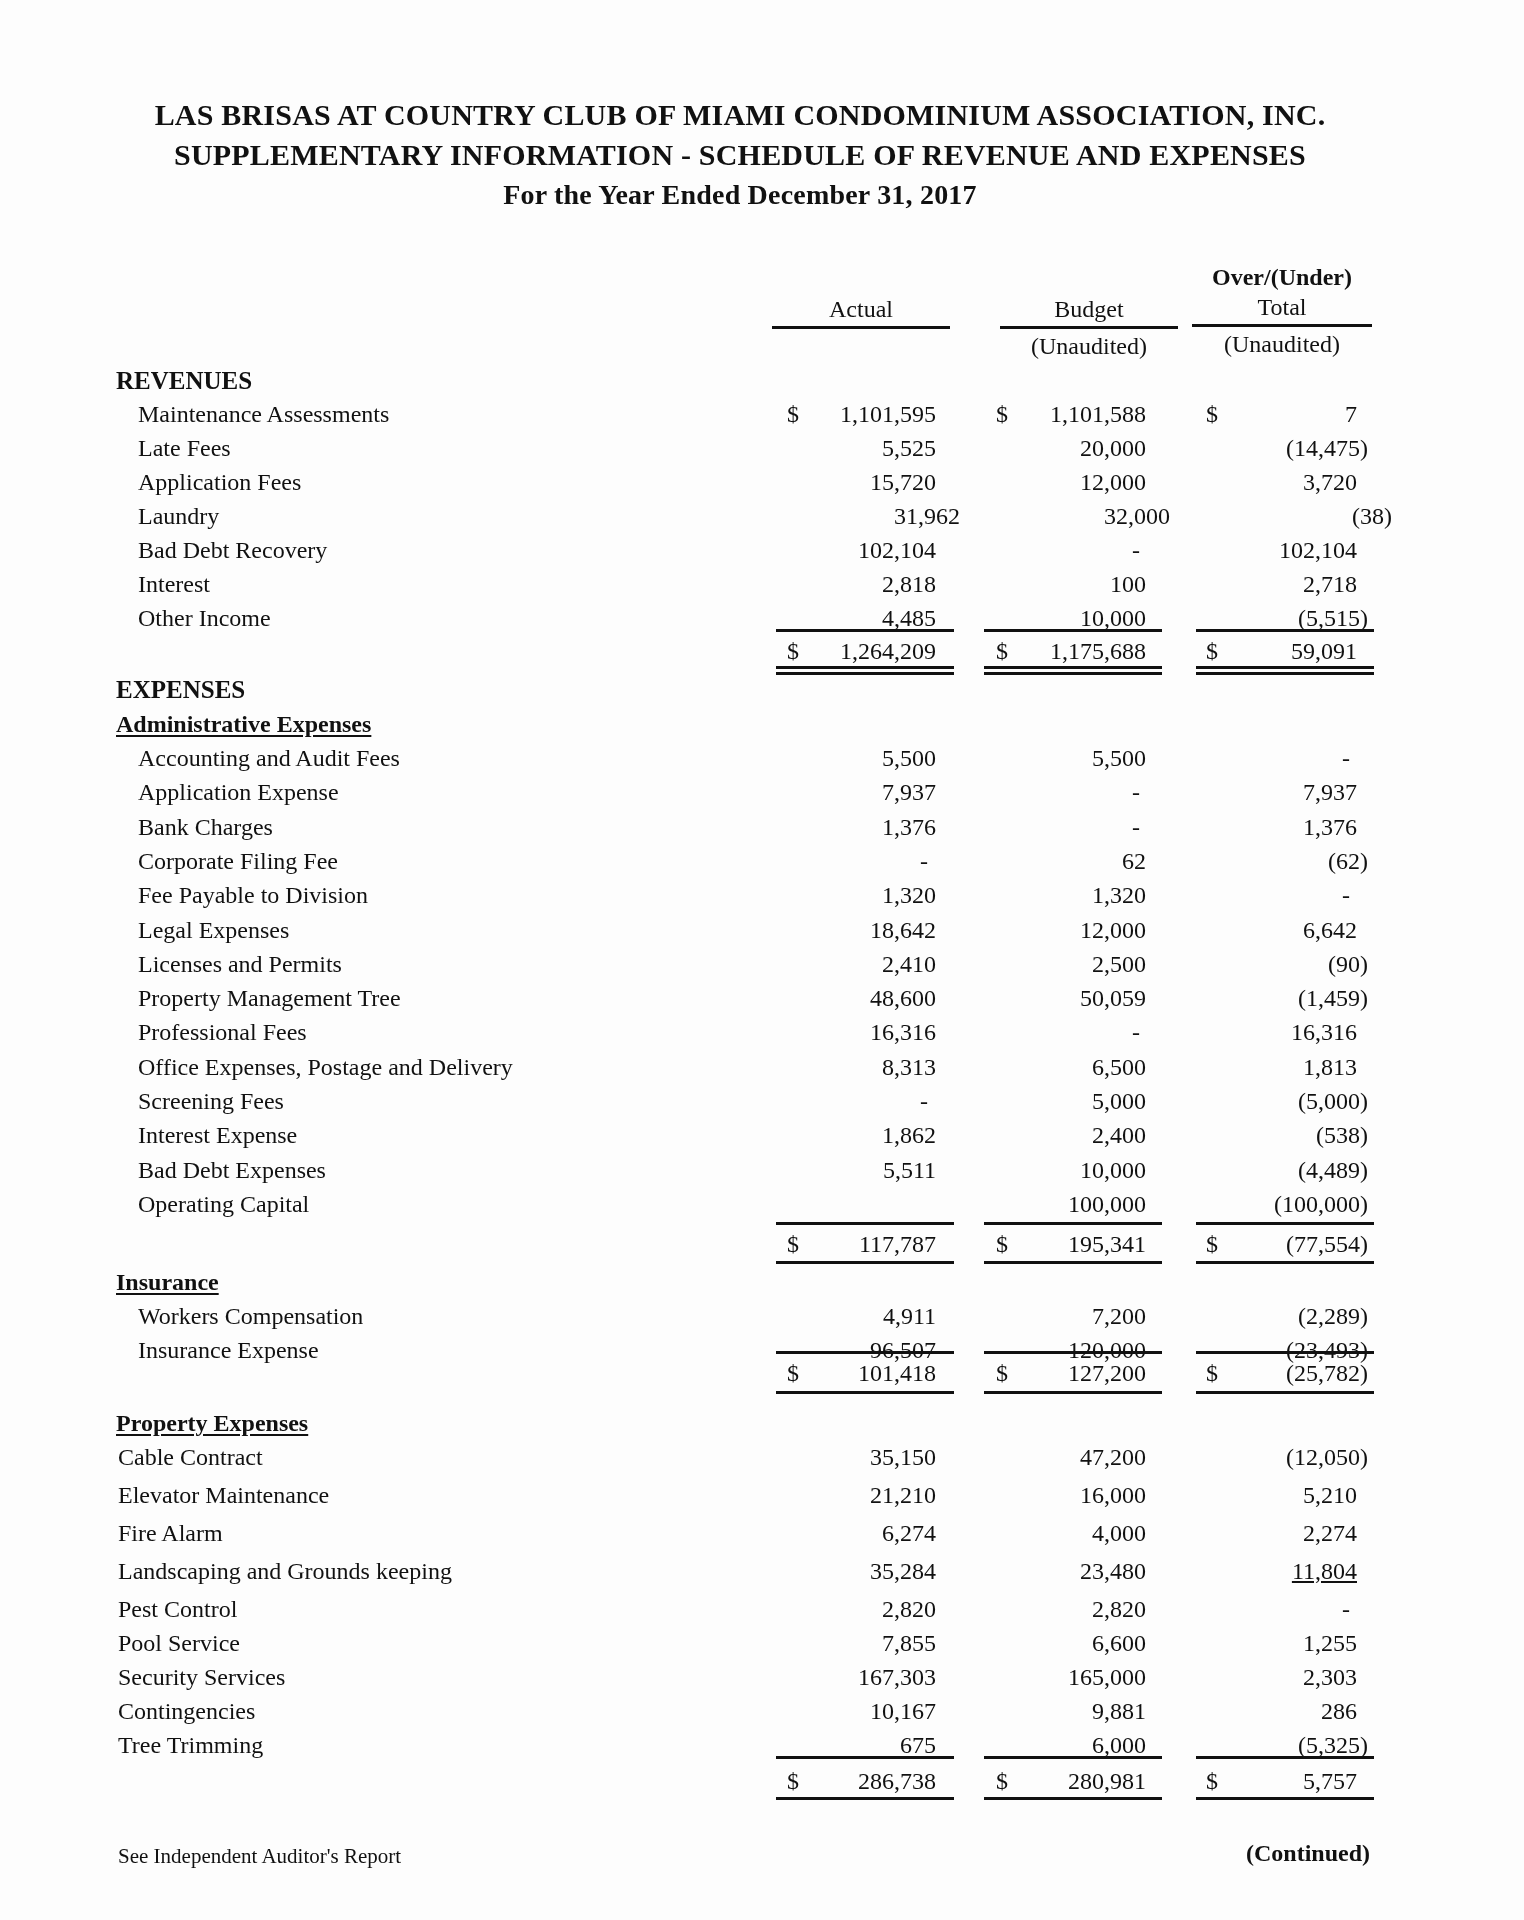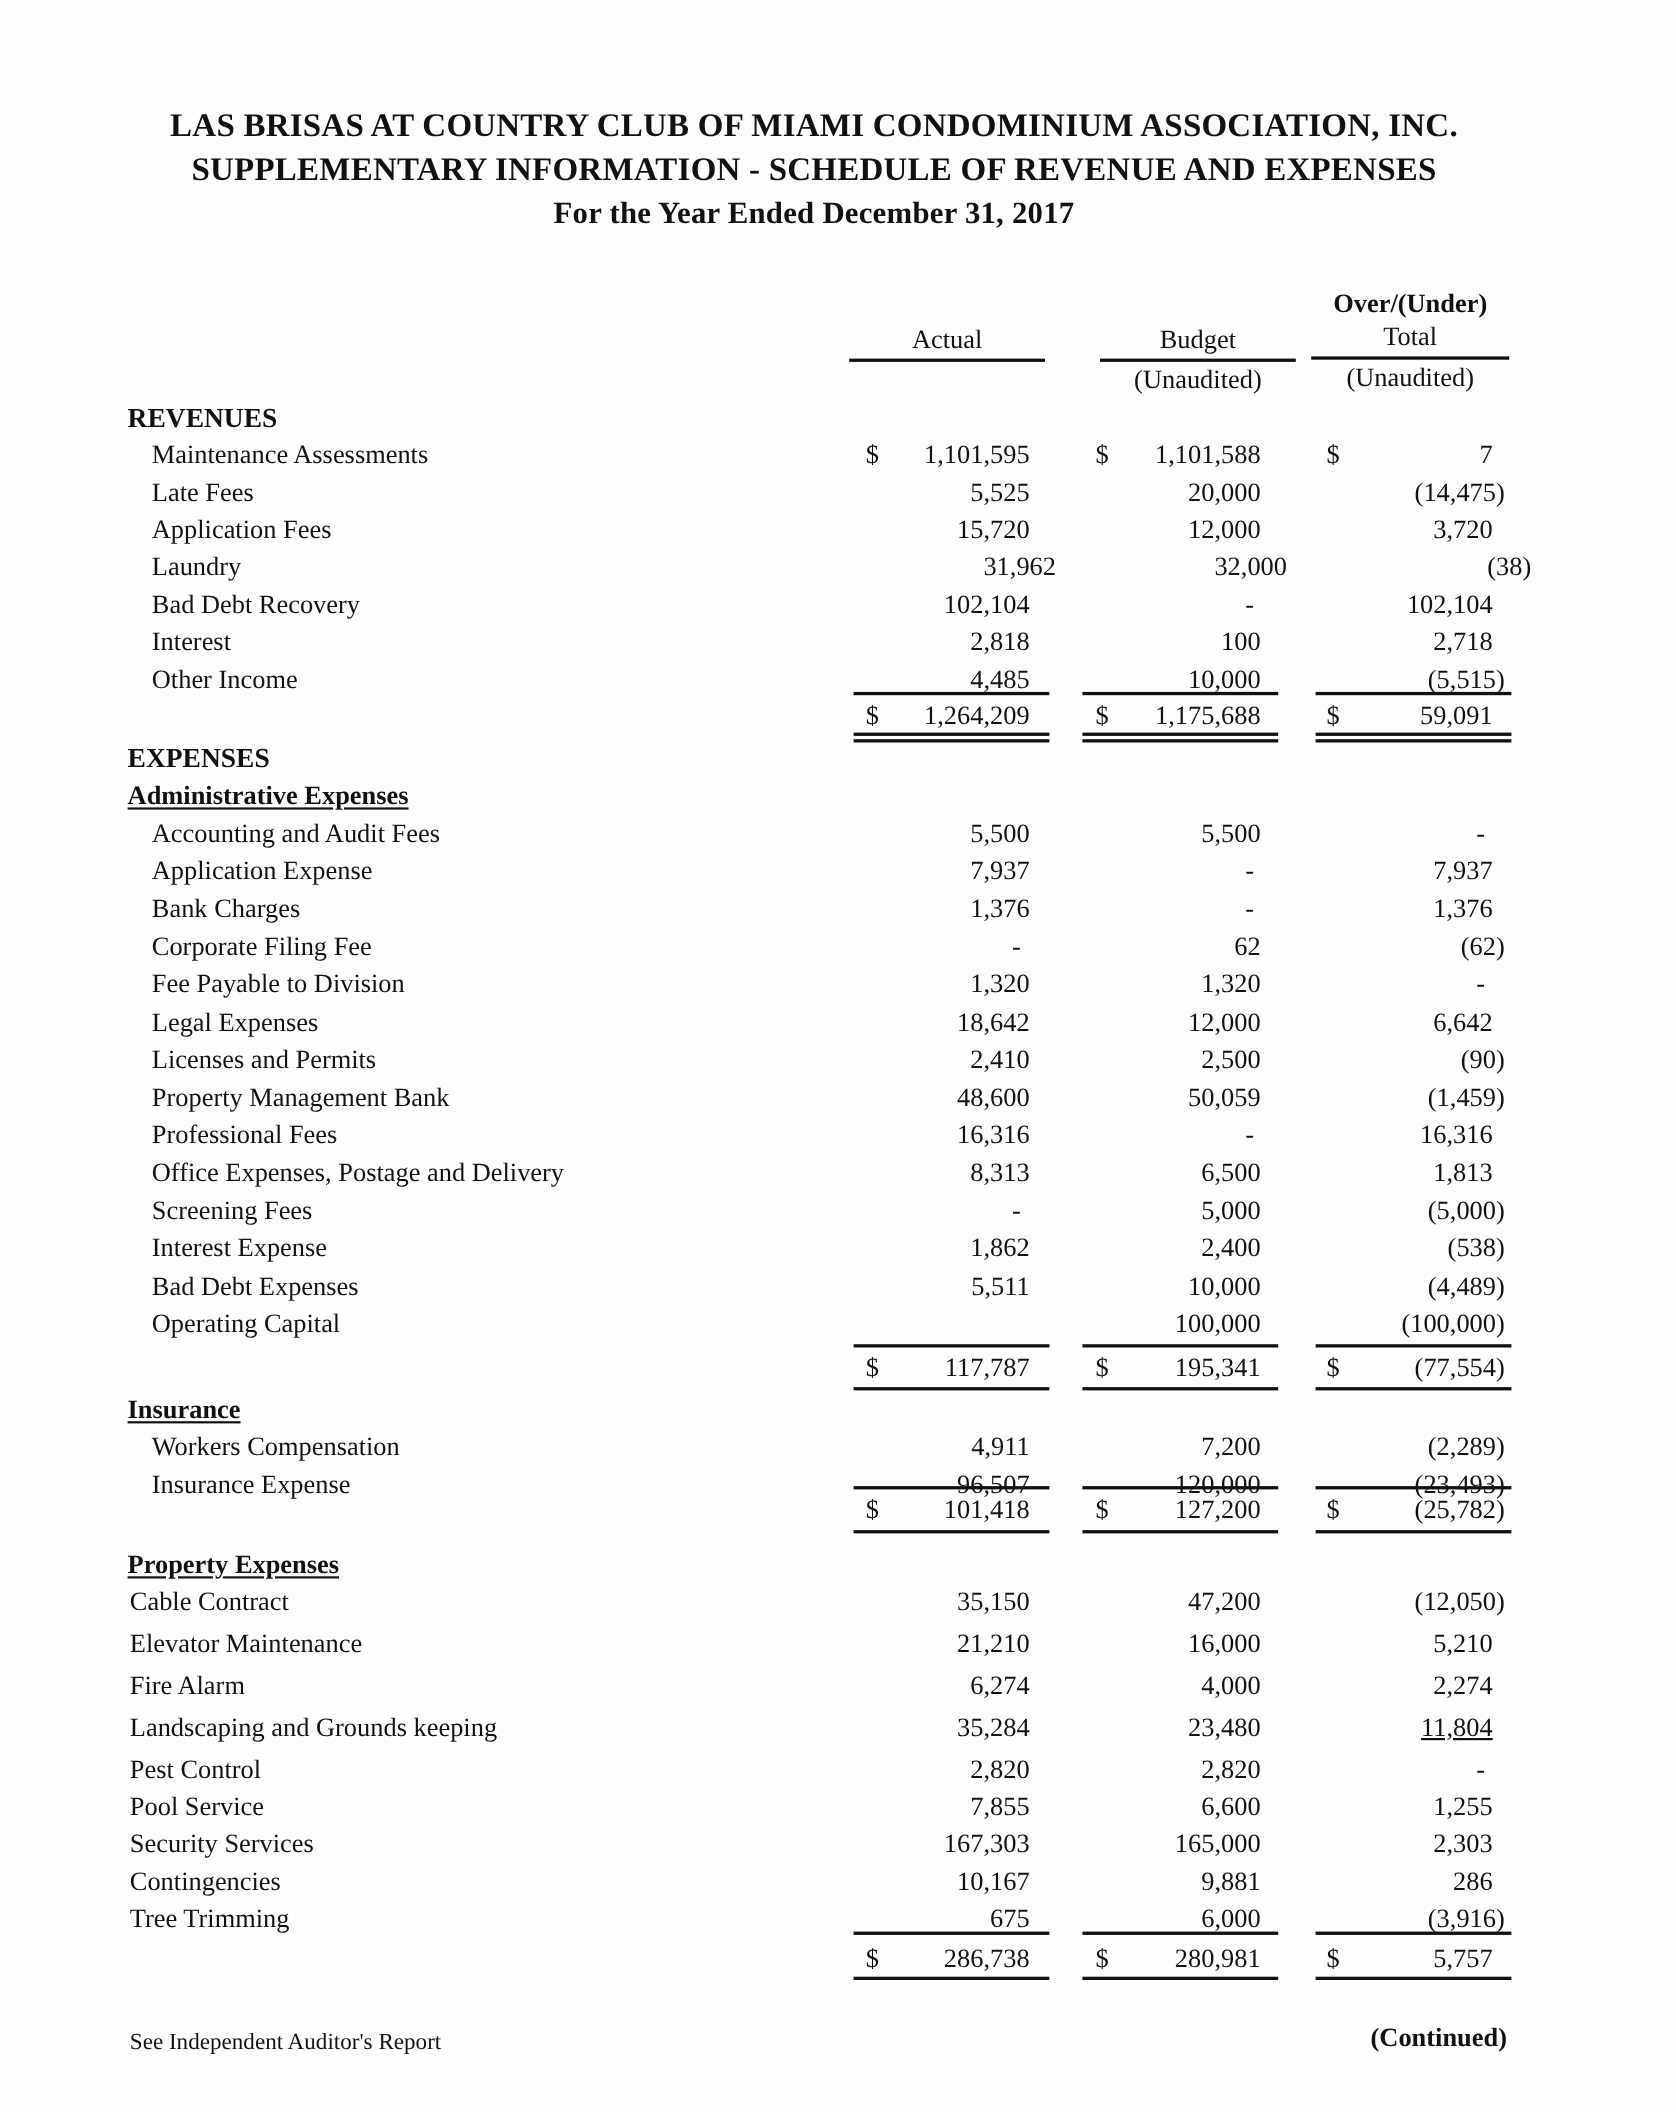--- a/index.html
+++ b/index.html
@@ -273,21 +273,21 @@
         <span class="num budget">12,000</span>
         <span class="num over" style="right: 167px;">6,642</span>
       </div>
       <div class="row" style="top: 946.8px;">
         <span class="label">Licenses and Permits</span>
         <span class="num actual">2,410</span>
         <span class="num budget">2,500</span>
         <span class="num over" style="right: 156px;">(90)</span>
       </div>
       <div class="row" style="top: 981.1px;">
-        <span class="label">Property Management Bank</span>
+        <span class="label">Property Management Tree</span>
         <span class="num actual">48,600</span>
         <span class="num budget">50,059</span>
         <span class="num over" style="right: 156px;">(1,459)</span>
       </div>
       <div class="row" style="top: 1015.4px;">
         <span class="label">Professional Fees</span>
         <span class="num actual">16,316</span>
         <span class="num budget" style="right: 384px;">-</span>
         <span class="num over" style="right: 167px;">16,316</span>
       </div>
@@ -411,21 +411,21 @@
       <div class="row" style="top: 1694px;">
         <span class="label flush">Contingencies</span>
         <span class="num actual">10,167</span>
         <span class="num budget">9,881</span>
         <span class="num over" style="right: 167px;">286</span>
       </div>
       <div class="row" style="top: 1728px;">
         <span class="label flush">Tree Trimming</span>
         <span class="num actual">675</span>
         <span class="num budget">6,000</span>
-        <span class="num over" style="right: 156px;">(3,916)</span>
+        <span class="num over" style="right: 156px;">(5,325)</span>
       </div>
       <div class="rule-line actual" style="top: 1756px;"></div>
       <div class="rule-line budget" style="top: 1756px;"></div>
       <div class="rule-line over" style="top: 1756px;"></div>
       <div class="row" style="top: 1764px;">
         <span class="dollar actual">$</span>
         <span class="num actual">286,738</span>
         <span class="dollar budget">$</span>
         <span class="num budget">280,981</span>
         <span class="dollar over">$</span>

